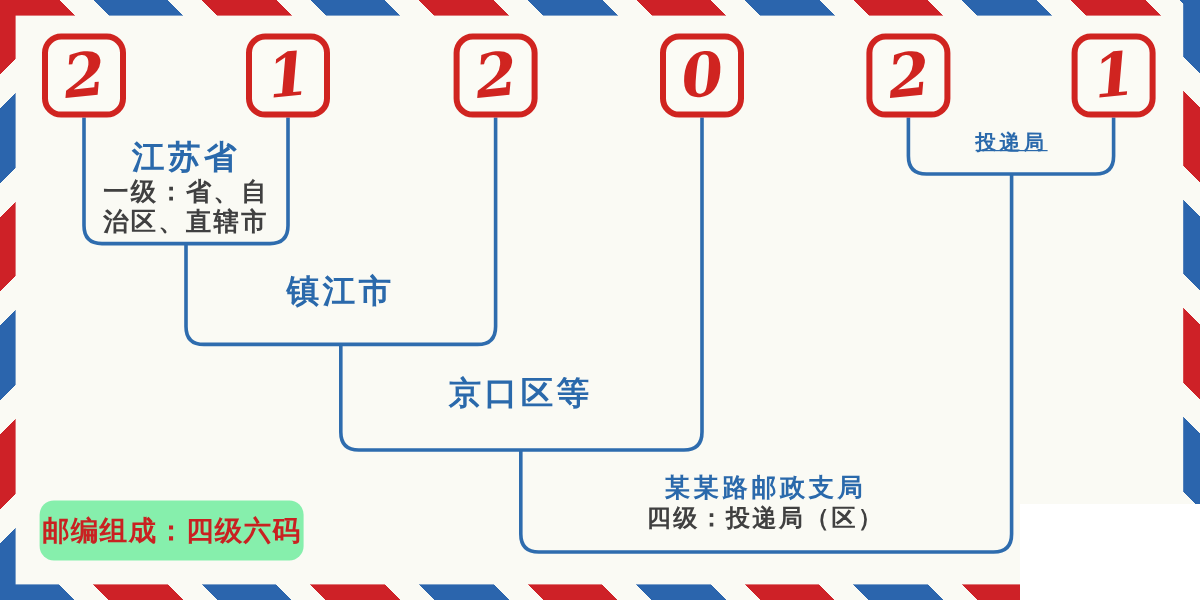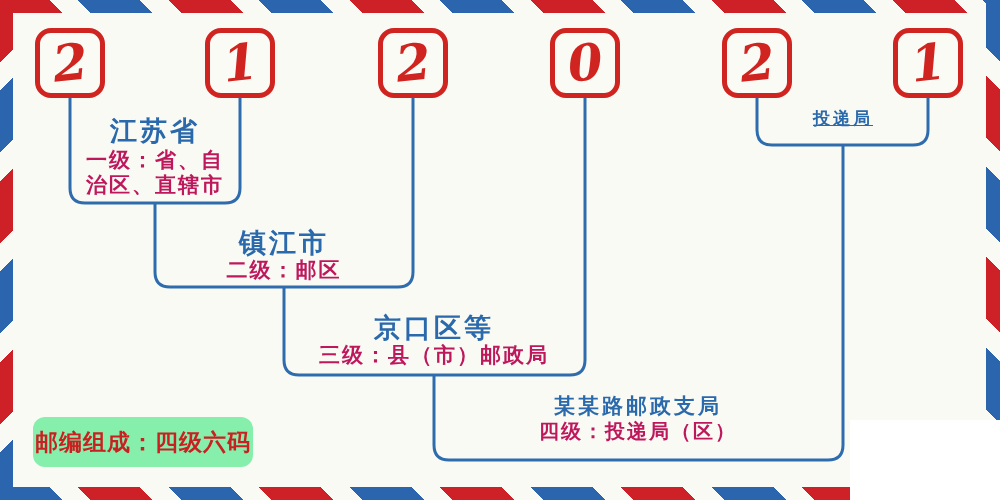--- a/index.html
+++ b/index.html
@@ -35,21 +35,21 @@
     color:#d02420;transform:rotate(-6deg);
   }
 
   
   .lbl{position:absolute;transform:translateX(-50%);white-space:nowrap;z-index:3;text-align:center;}
   .lbl-title{
     color:#2a69ab;font-weight:bold;letter-spacing:3px;
     font-family:"DejaVu Serif","Liberation Serif",serif;
   }
   .lbl-desc{
-    color:#be185d;font-weight:bold;letter-spacing:2px;
+    color:#404040;font-weight:bold;letter-spacing:2px;
     font-family:"DejaVu Sans","Liberation Sans",sans-serif;
   }
   .fs27{font-size:27px;} .fs23{font-size:17px;text-decoration:underline;} .fs21{font-size:21px;} .fs20{font-size:20px;}
 
   
   .badge{
     position:absolute;left:33px;top:417px;width:220px;height:50px;z-index:4;
     background:#86efac;border-radius:12px;
     display:flex;align-items:center;justify-content:center;
     color:#c92121;font-weight:bold;font-size:23px;letter-spacing:1px;
@@ -88,24 +88,22 @@
   </div>
   <div class="digit-box" style="left:893px">
     <span class="digit">1</span>
   </div>
 
   <div class="lbl lbl-title fs27" style="left:155px;top:113px">江苏省</div>
   <div class="lbl lbl-desc fs21" style="left:155px;top:146px">一级：省、自</div>
   <div class="lbl lbl-desc fs21" style="left:155px;top:171px">治区、直辖市</div>
 
   <div class="lbl lbl-title fs27" style="left:284px;top:225px">镇江市</div>
-  <div class="lbl lbl-desc fs21" style="left:284px;top:256px">二级：邮区</div>
 
   <div class="lbl lbl-title fs27" style="left:434px;top:310px">京口区等</div>
-  <div class="lbl lbl-desc fs21" style="left:434px;top:341px">三级：县（市）邮政局</div>
 
   <div class="lbl lbl-title fs21" style="left:638px;top:392px">某某路邮政支局</div>
   <div class="lbl lbl-desc fs20" style="left:638px;top:418px">四级：投递局（区）</div>
 
   <div class="lbl lbl-title fs23" style="left:843px;top:107px">投递局</div>
 
   <div class="badge">邮编组成：四级六码</div>
 
   <div class="bstrip bstrip-top"></div>
   <div class="bstrip bstrip-bottom"></div>

